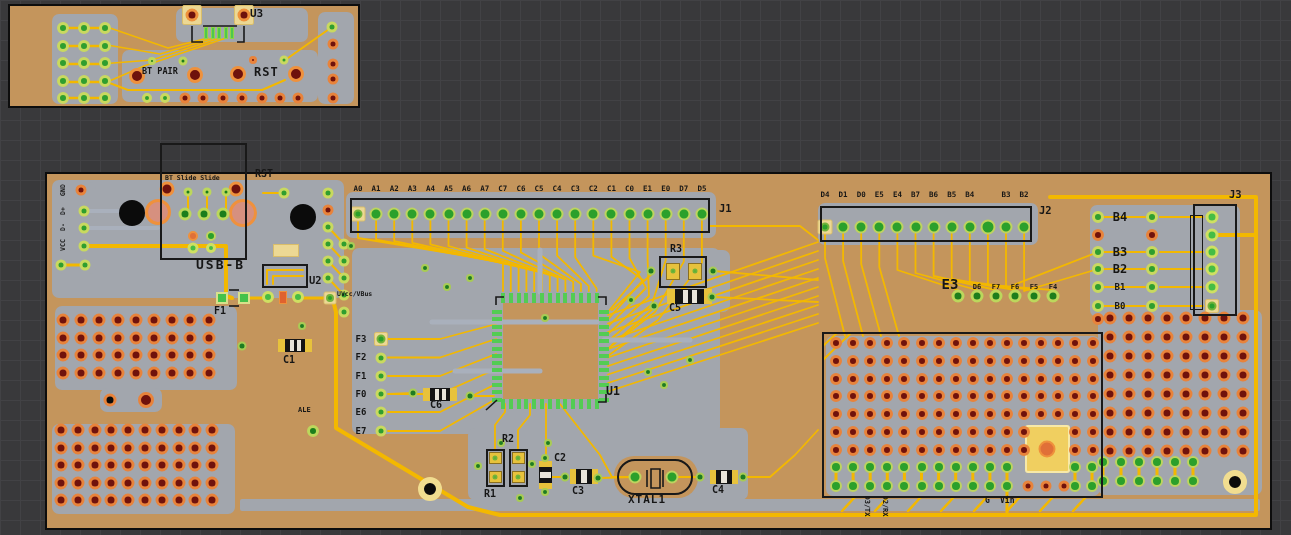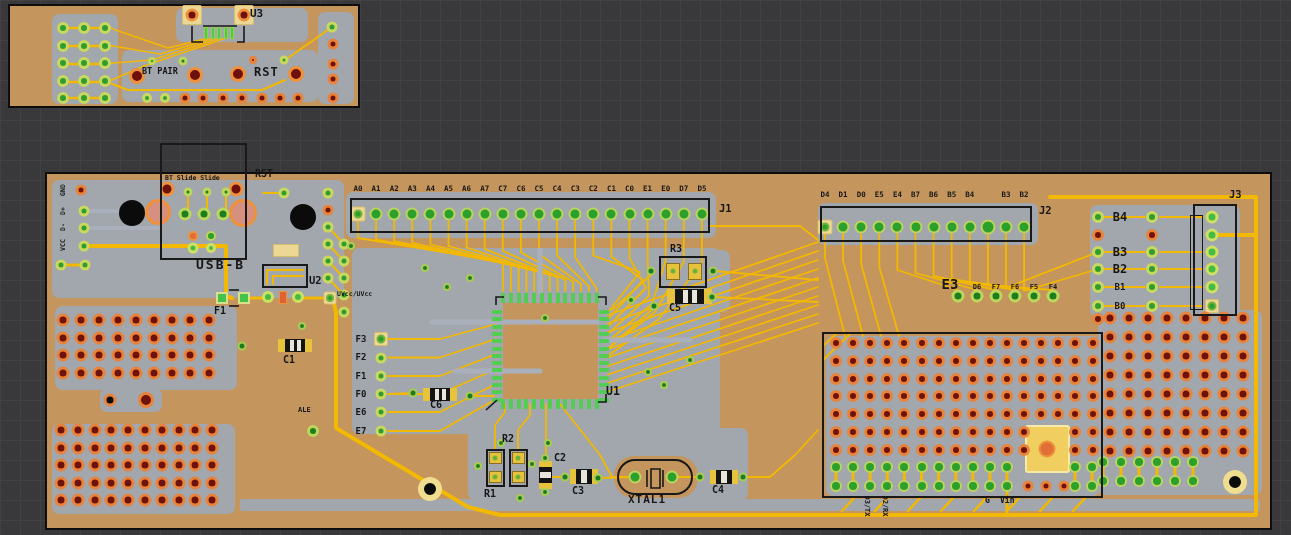--- a/index.html
+++ b/index.html
@@ -279,21 +279,21 @@
     <div class="s" style="left:1px;top:11px;width:11px;height:6px;"></div>
   </div>
 
   <span class="lbl" style="left:250px;top:8px;font-size:11px;">U3</span>
   <span class="lbl" style="left:142px;top:67px;font-size:8.5px;">BT PAIR</span>
   <span class="lbl" style="left:254px;top:66px;font-size:12px;letter-spacing:1px;">RST</span>
   <span class="lbl" style="left:165px;top:175px;font-size:6.5px;">BT Slide Slide</span>
   <span class="lbl" style="left:255px;top:169px;font-size:10px;">RST</span>
   <span class="lbl" style="left:196px;top:258px;font-size:13px;letter-spacing:2px;">USB-B</span>
   <span class="lbl" style="left:309px;top:275px;font-size:10.5px;">U2</span>
-  <span class="lbl" style="left:337px;top:291px;font-size:6.5px;">UVcc/UVcc</span>
+  <span class="lbl" style="left:337px;top:291px;font-size:6.5px;">UVcc/VBus</span>
   <span class="lbl" style="left:214px;top:306px;font-size:10px;">F1</span>
   <span class="lbl" style="left:283px;top:355px;font-size:10px;">C1</span>
   <span class="lbl" style="left:719px;top:203px;font-size:10.5px;">J1</span>
   <span class="lbl" style="left:1039px;top:205px;font-size:10.5px;">J2</span>
   <span class="lbl" style="left:1229px;top:189px;font-size:10.5px;">J3</span>
   <span class="lbl" style="left:606px;top:386px;font-size:11.5px;">U1</span>
   <span class="lbl" style="left:298px;top:407px;font-size:7px;">ALE</span>
   <span class="lbl" style="left:670px;top:244px;font-size:10px;">R3</span>
   <span class="lbl" style="left:669px;top:303px;font-size:10px;">C5</span>
   <span class="lbl" style="left:430px;top:400px;font-size:10px;">C6</span>

